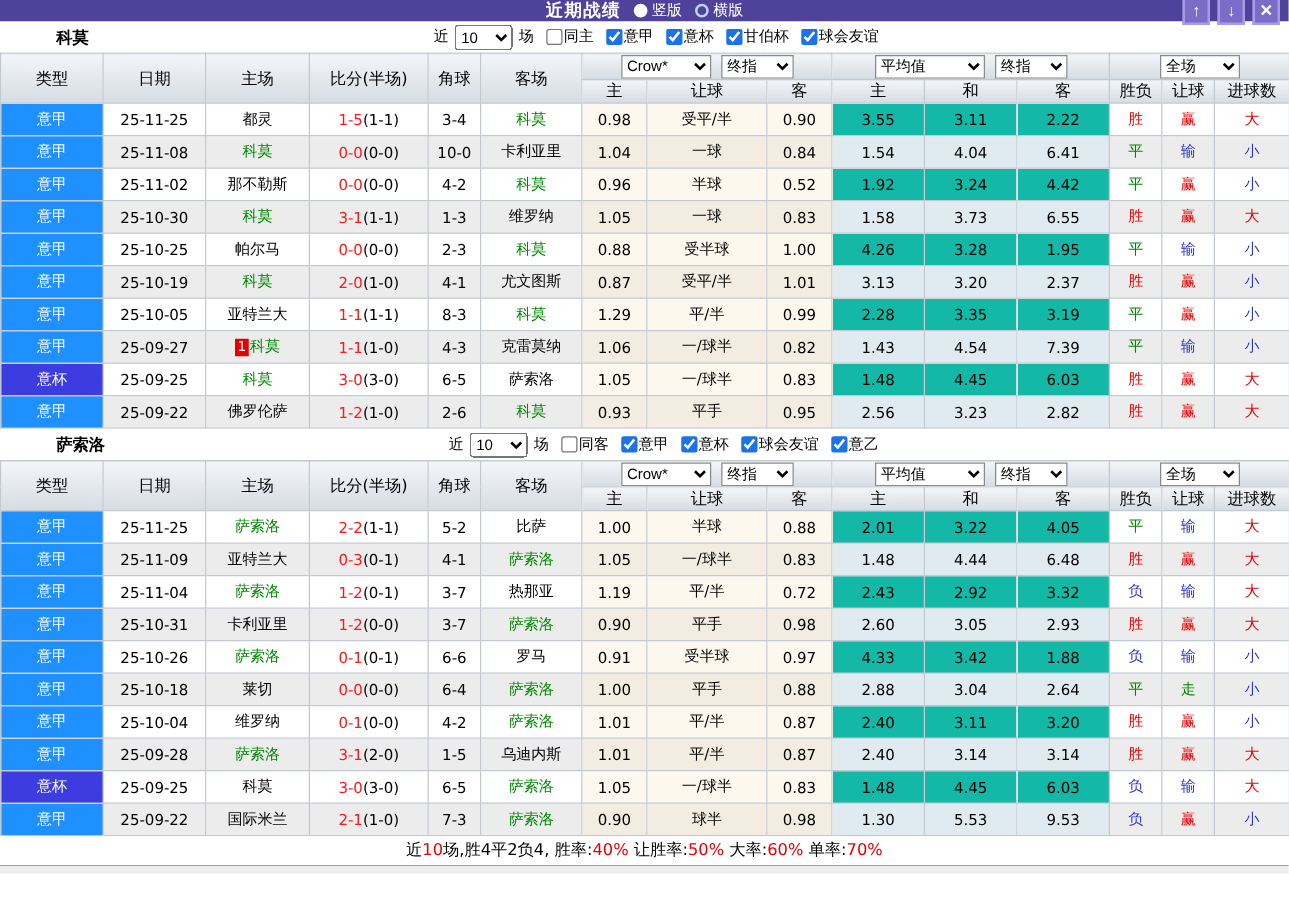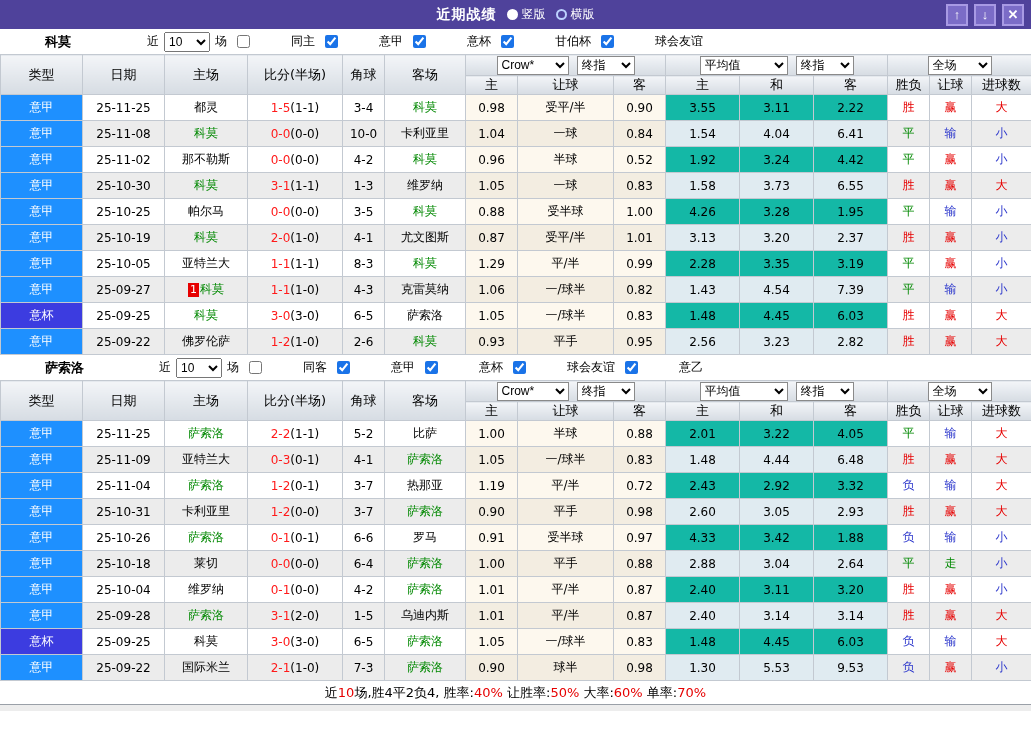--- a/index.html
+++ b/index.html
@@ -1,41 +1,41 @@
 <!DOCTYPE html>
 <html lang="zh"><head>
 <meta charset="utf-8">
 <style>
   * { box-sizing: border-box; margin: 0; padding: 0; }
   html,body { width: 1031px; height: 731px; overflow: hidden;
     font-family: "DejaVu Sans", "Liberation Sans", sans-serif; background: #fff; }
 
   
-  .titlebar { height: 29px; background: #4f429b; position: relative;
+  .titlebar { height: 17px; background: #4f429b; position: relative;
     display: flex; align-items: center; color: #fff; }
   .tb-center { position: absolute; left: 0; right: 0; display: flex;
     justify-content: center; align-items: center; gap: 10px; pointer-events: none; }
   .tb-center > * { pointer-events: auto; }
   .tb-title { font-size: 14px; font-weight: bold; letter-spacing: 1px; }
   .tb-radio { display: inline-flex; align-items: center; gap: 4px; font-size: 12px; cursor: pointer; }
   .radio { width: 11px; height: 11px; border-radius: 50%; border: 2px solid #fff; display: inline-block; }
   .radio.selected { background: #fff; }
   .radio.unselected { border-color: #bcd2ff; }
   .tb-buttons { margin-left: auto; display: flex; gap: 6px; padding-right: 7px; z-index: 2; }
   .tb-btn { width: 22px; height: 22px; background: #7b6cc7; border: 2px solid #a89ae4;
     color: #fff; font-size: 13px; font-weight: bold; line-height: 1;
     display: flex; align-items: center; justify-content: center; cursor: pointer; }
 
   
   .filter-row { height: 25px; display: flex; align-items: center; background: #fff; font-size: 13px; color: #000; }
   .team-name { margin-left: 45px; font-weight: bold; }
   .filters { margin-left: auto; margin-right: 328px; display: flex; align-items: center; gap: 3px; font-size: 12px; white-space: nowrap; }
   .filters select { height: 20px; font-size: 12px; margin: 0 2px; }
   .filters input[type=checkbox] { width: 13px; height: 13px; accent-color: #1a73e8; margin: 0 1px 0 7px; vertical-align: middle; }
-  .filters label { display: inline-flex; align-items: center; cursor: pointer; gap: 40px; }
+  .filters label { display: inline-flex; align-items: center; cursor: pointer; }
 
   
   table { border-collapse: collapse; table-layout: fixed; width: 1031px; font-size: 12px; color: #000; }
   th, td { border: 1px solid #c3c9d1; text-align: center; overflow: hidden; white-space: nowrap; }
   thead th { background: linear-gradient(#f3f5f8, #d6dce3); font-weight: normal; font-size: 13px; height: 19px; }
   thead tr.dd th { height: 21px; }
   thead select { height: 19px; font-size: 12px; border: 1px solid #8a8a8a; background: #fff; }
   .dd-wrap { display: flex; justify-content: center; align-items: center; gap: 8px; }
   tbody td { height: 26px; }
   tr.odd td { background: #fff; }
@@ -241,21 +241,21 @@
             <td class="eu">6.55</td>
             <td class="c-red">胜</td>
             <td class="c-red">赢</td>
             <td class="c-red">大</td>
           </tr>
           <tr class="odd">
             <td class="type">意甲</td>
             <td>25-10-25</td>
             <td><span>帕尔马</span></td>
             <td><span class="score-main">0-0</span><span>(0-0)</span></td>
-            <td>3-5</td>
+            <td>2-3</td>
             <td><span class="team-green">科莫</span></td>
             <td class="ah">0.88</td>
             <td class="ah">受半球</td>
             <td class="ah">1.00</td>
             <td class="eu">4.26</td>
             <td class="eu">3.28</td>
             <td class="eu">1.95</td>
             <td class="c-green">平</td>
             <td class="c-blue">输</td>
             <td class="c-blue">小</td>

